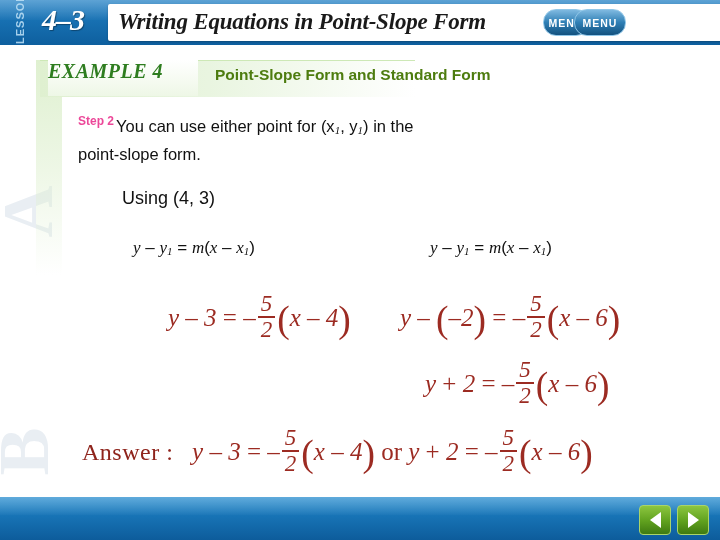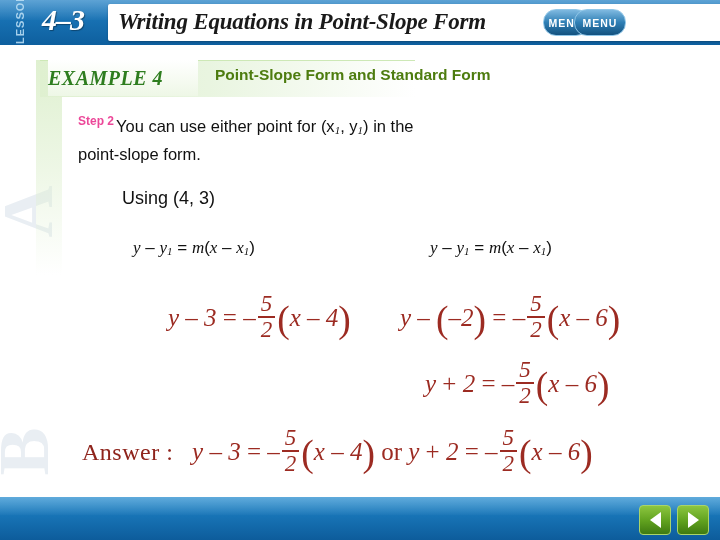--- a/index.html
+++ b/index.html
@@ -99,21 +99,21 @@
     border-top: 1px solid #cde8b6;
   }
   .example-badge {
     position: absolute;
     left: 48px;
     top: 60px;
     width: 150px;
     height: 36px;
     background: linear-gradient(to bottom, #ffffff 0%, #eef7e6 100%);
     display: flex;
-    align-items: center;
+    align-items: flex-start;
   }
   .example-text {
     color: #2e7d1f;
     font-family: "Liberation Serif", serif;
     font-size: 20px;
     font-weight: bold;
     font-style: italic;
     letter-spacing: 0.5px;
   }
   .green-left-fade {

